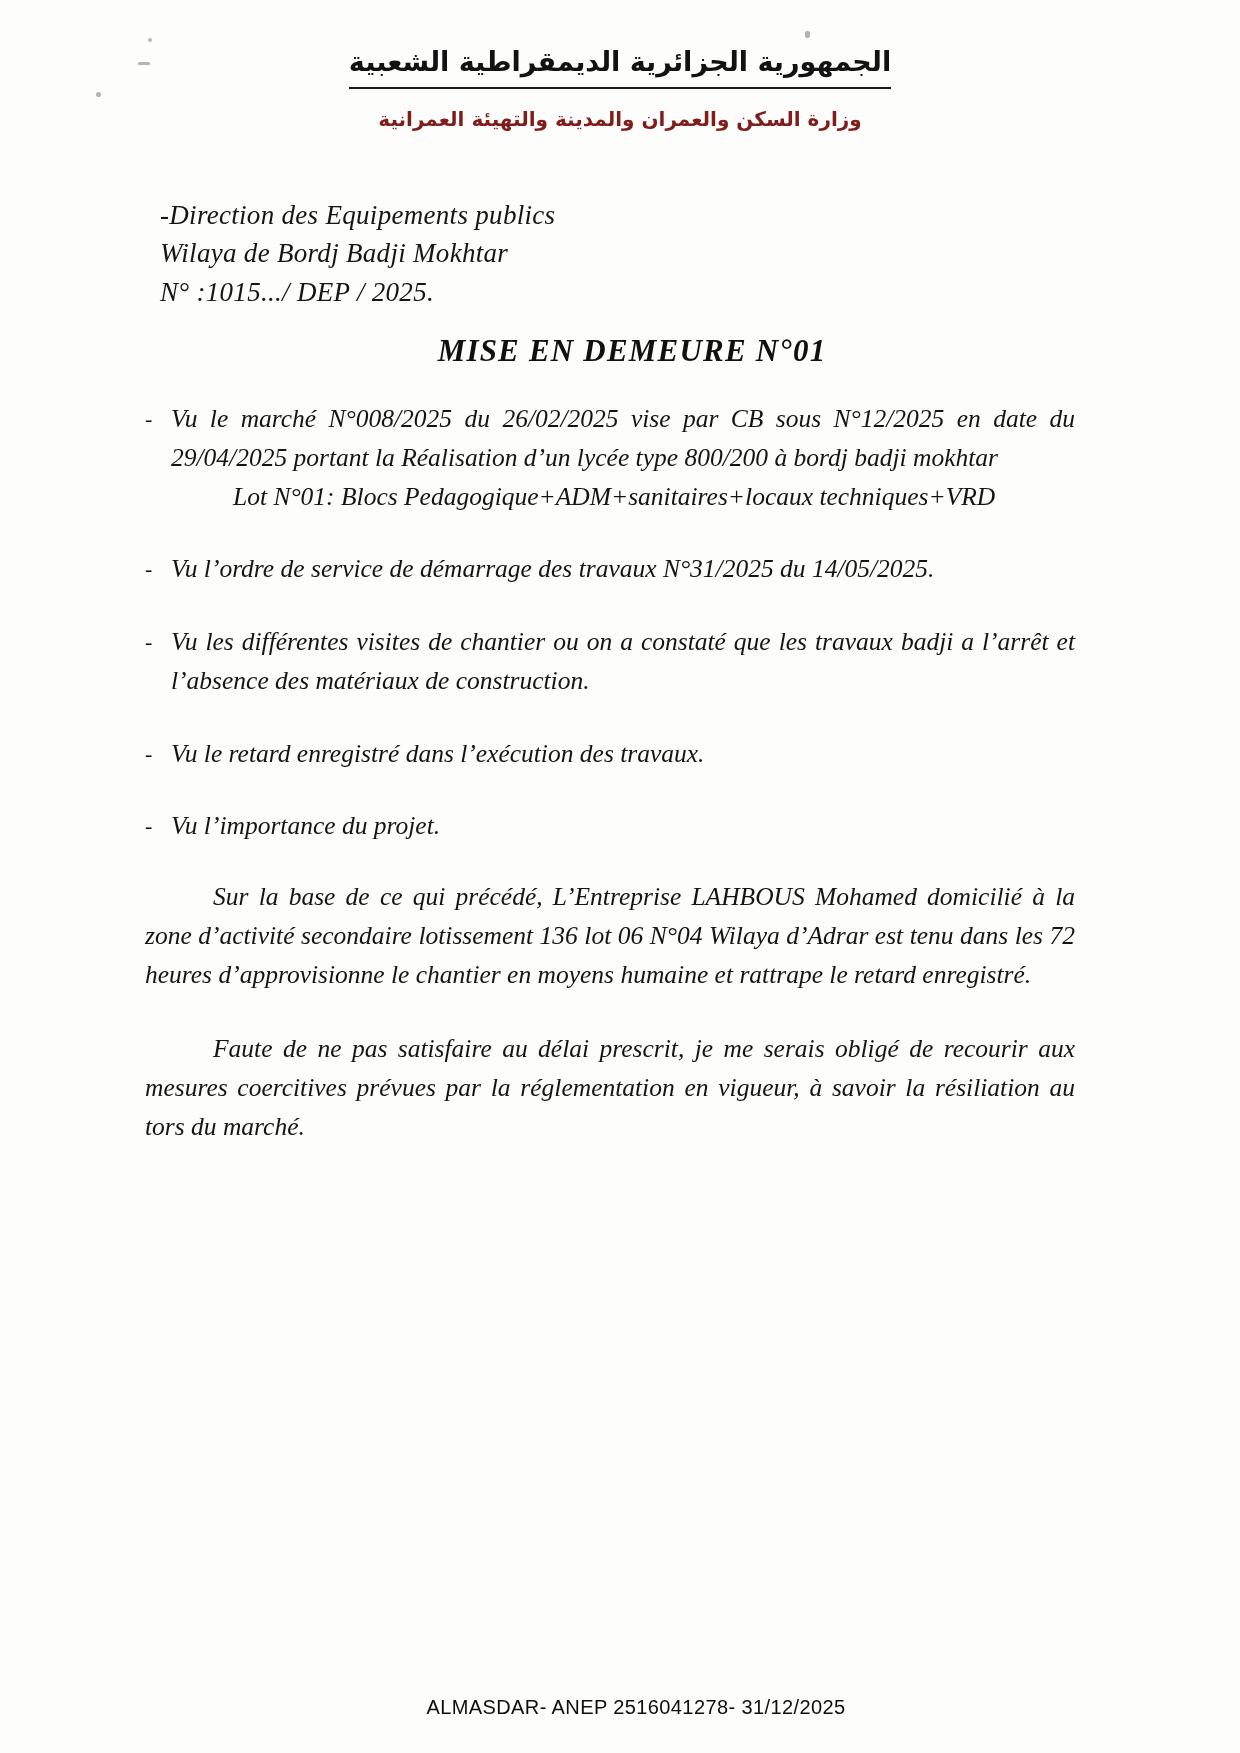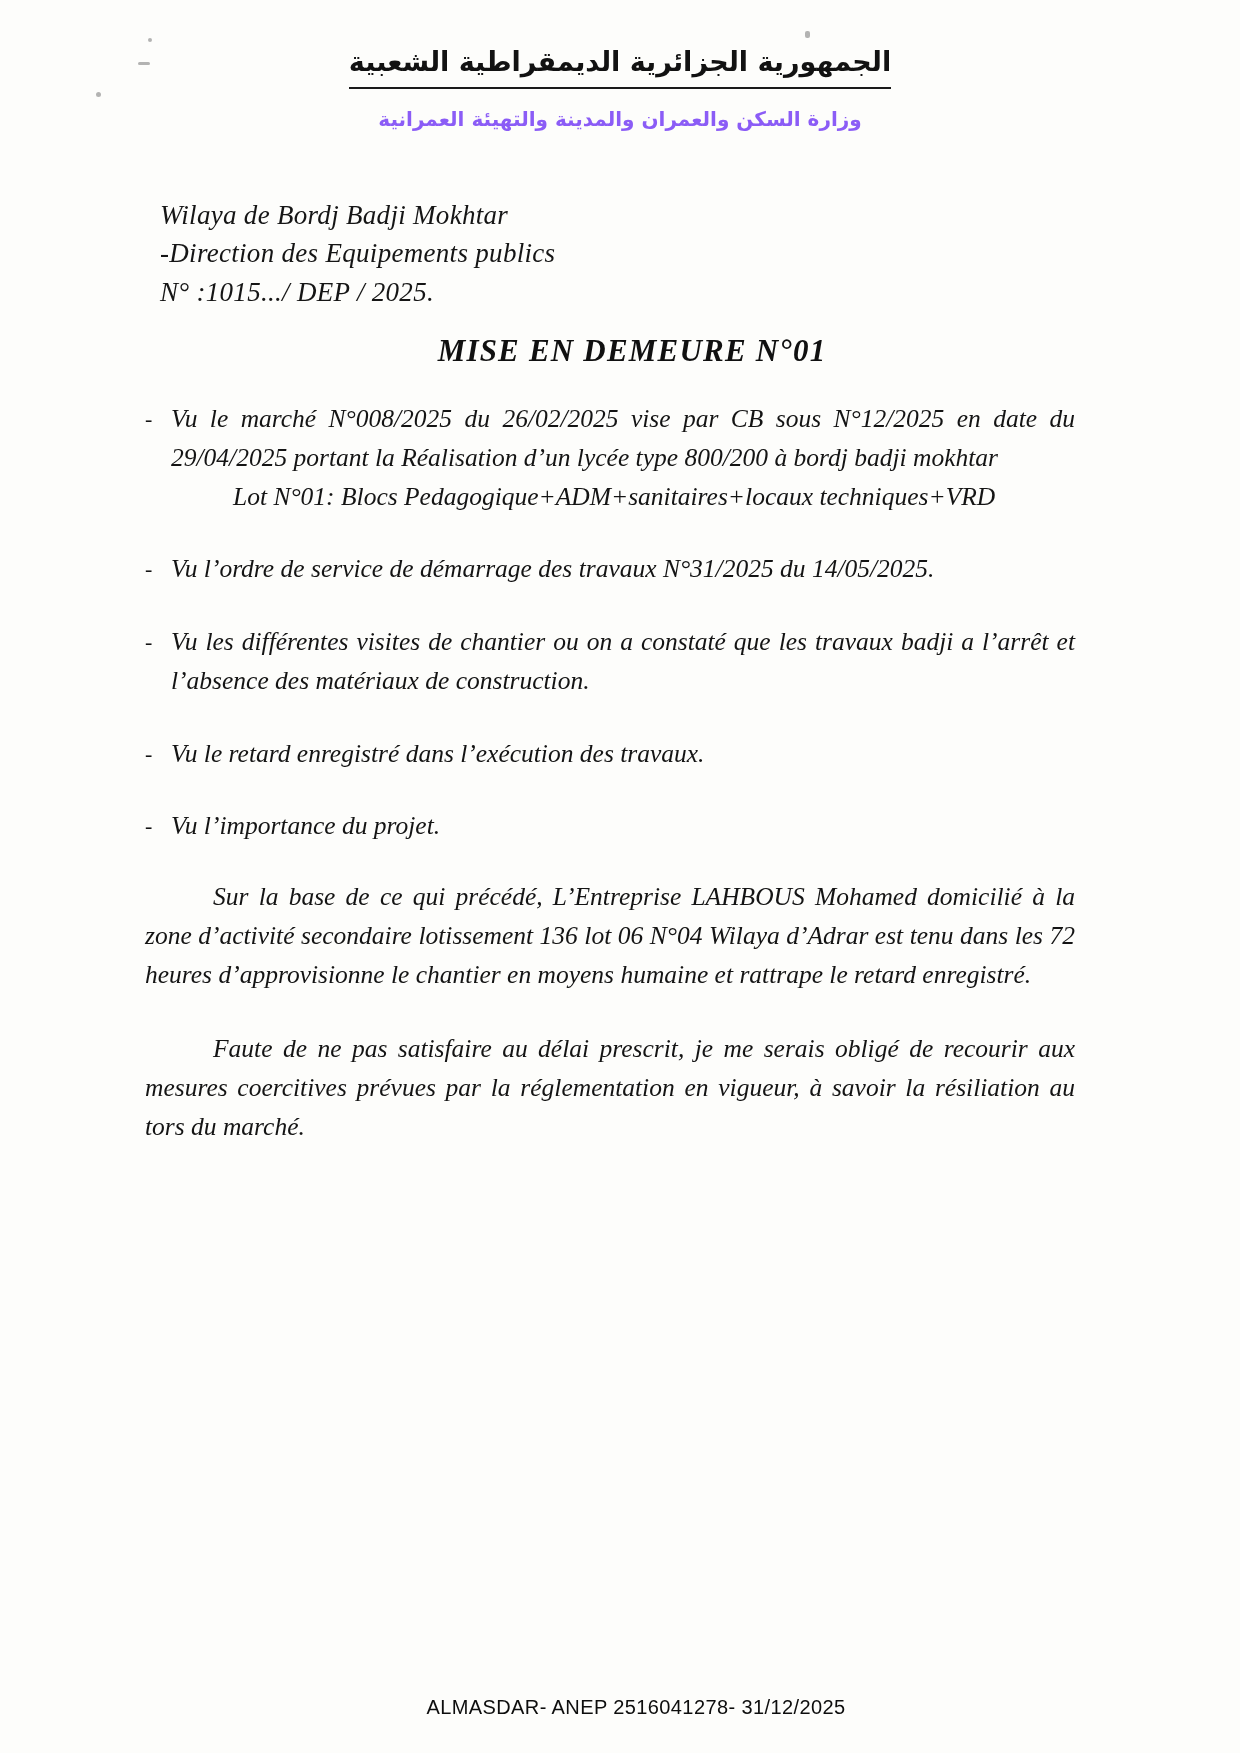--- a/index.html
+++ b/index.html
@@ -39,21 +39,21 @@
     color: #121212;
     display: inline-block;
     border-bottom: 2px solid #1a1a1a;
     padding-bottom: 4px;
     line-height: 1.5;
   }
   .arabic-line2 {
     font-family: "DejaVu Sans", sans-serif;
     font-size: 20px;
     font-weight: 700;
-    color: #8b5cf6;
+    color: #7f1d1d;
     margin-top: 14px;
     line-height: 1.6;
   }
 
   
   .speck {
     position: absolute;
     background: #777;
     border-radius: 50%;
     opacity: .55;
@@ -154,22 +154,22 @@
   <div class="speck" style="top:92px;left:96px;width:5px;height:5px;"></div>
   <div class="speck" style="top:31px;left:805px;width:5px;height:7px;border-radius:2px;"></div>
   <div class="speck" style="top:62px;left:762px;width:6px;height:4px;border-radius:2px;"></div>
 
   <div class="arabic-block">
     <div class="arabic-line1">الجمهورية الجزائرية الديمقراطية الشعبية</div>
     <div class="arabic-line2">وزارة السكن والعمران والمدينة والتهيئة العمرانية</div>
   </div>
 
   <div class="admin-block">
+    <div>-Direction des Equipements publics</div>
     <div>Wilaya de Bordj Badji Mokhtar</div>
-    <div>-Direction des Equipements publics</div>
     <div>N° :1015.../ DEP / 2025.</div>
   </div>
 
   <div class="doc-title">MISE EN DEMEURE  N°01</div>
 
   <div class="body-area">
 
     <div class="vu-item">
       <div class="vu-dash">-</div>
       <div class="vu-text">

